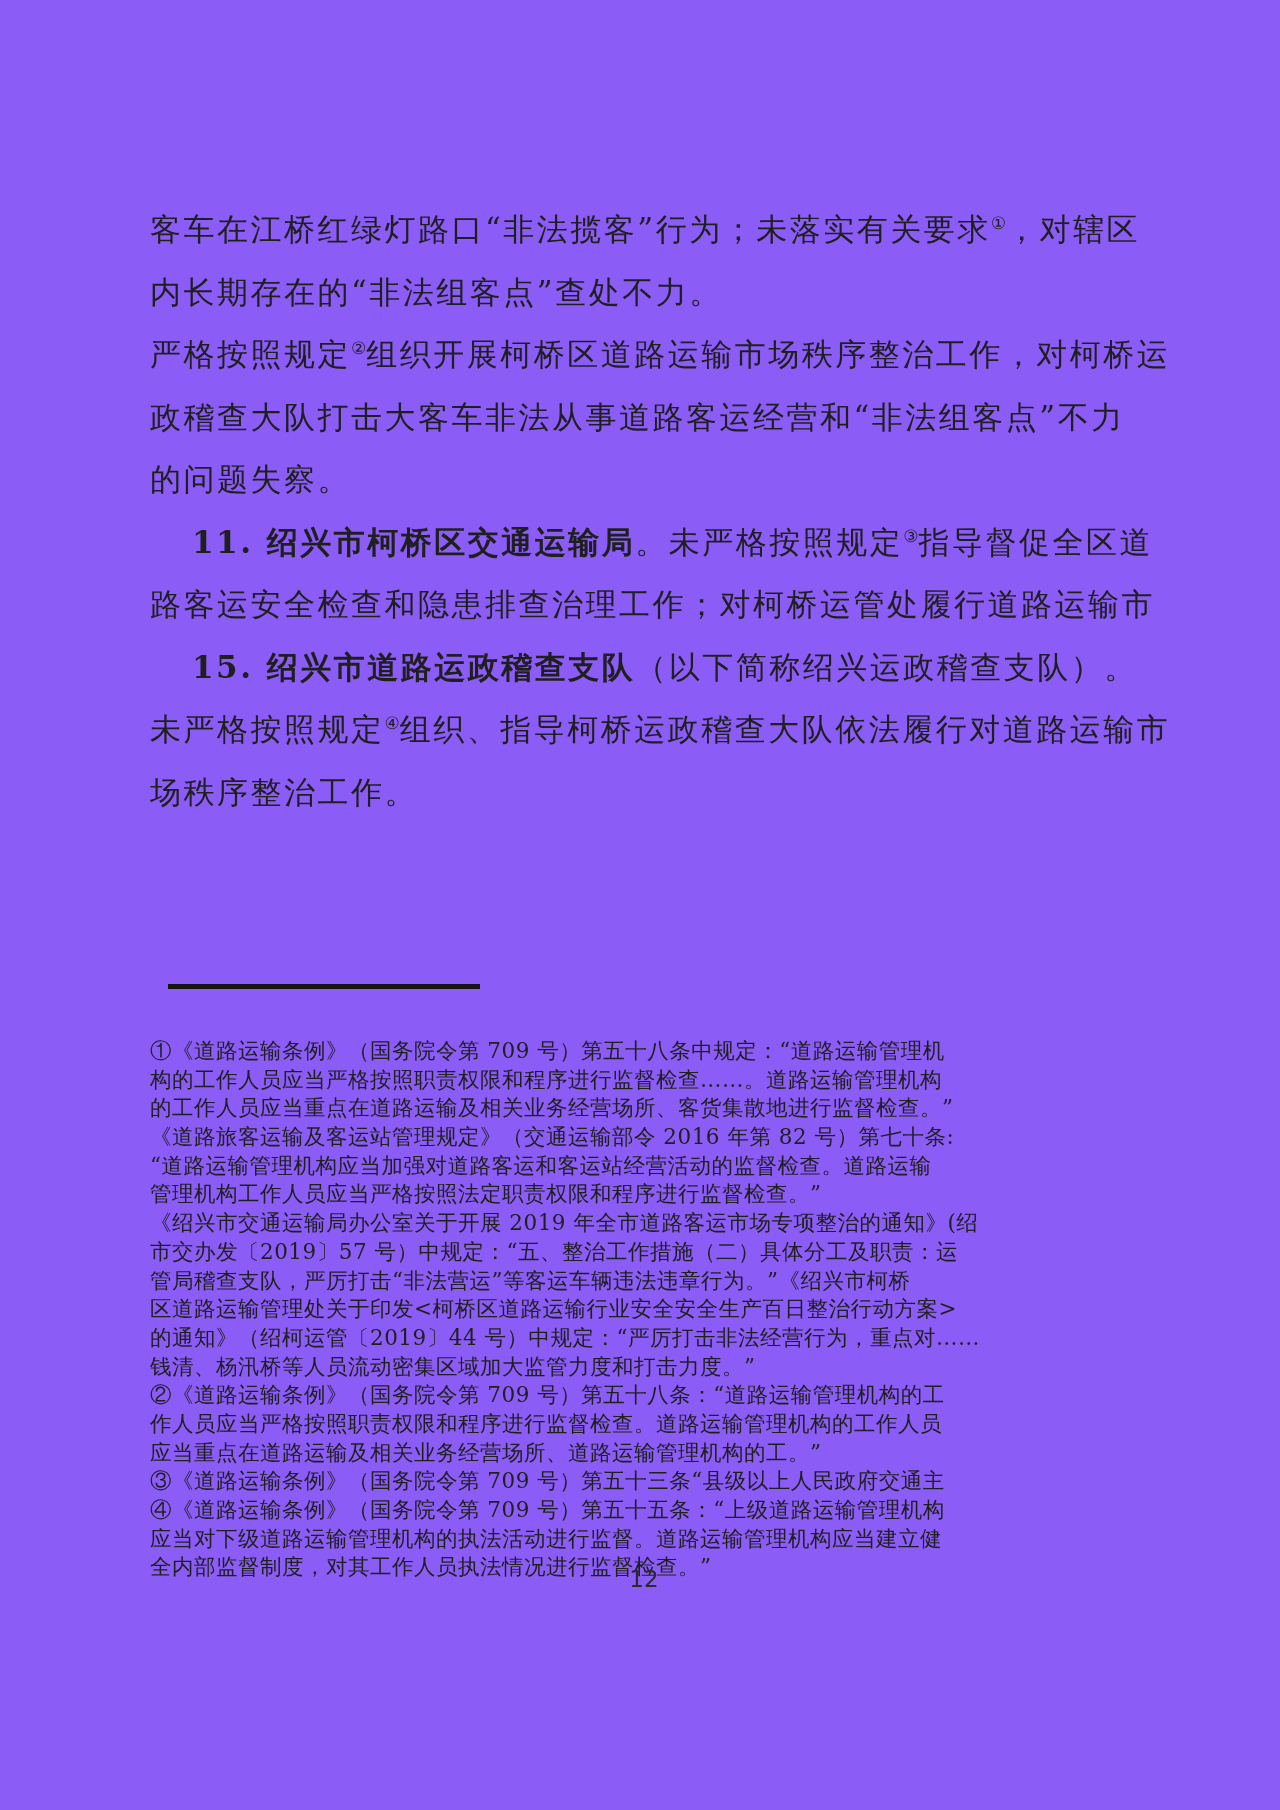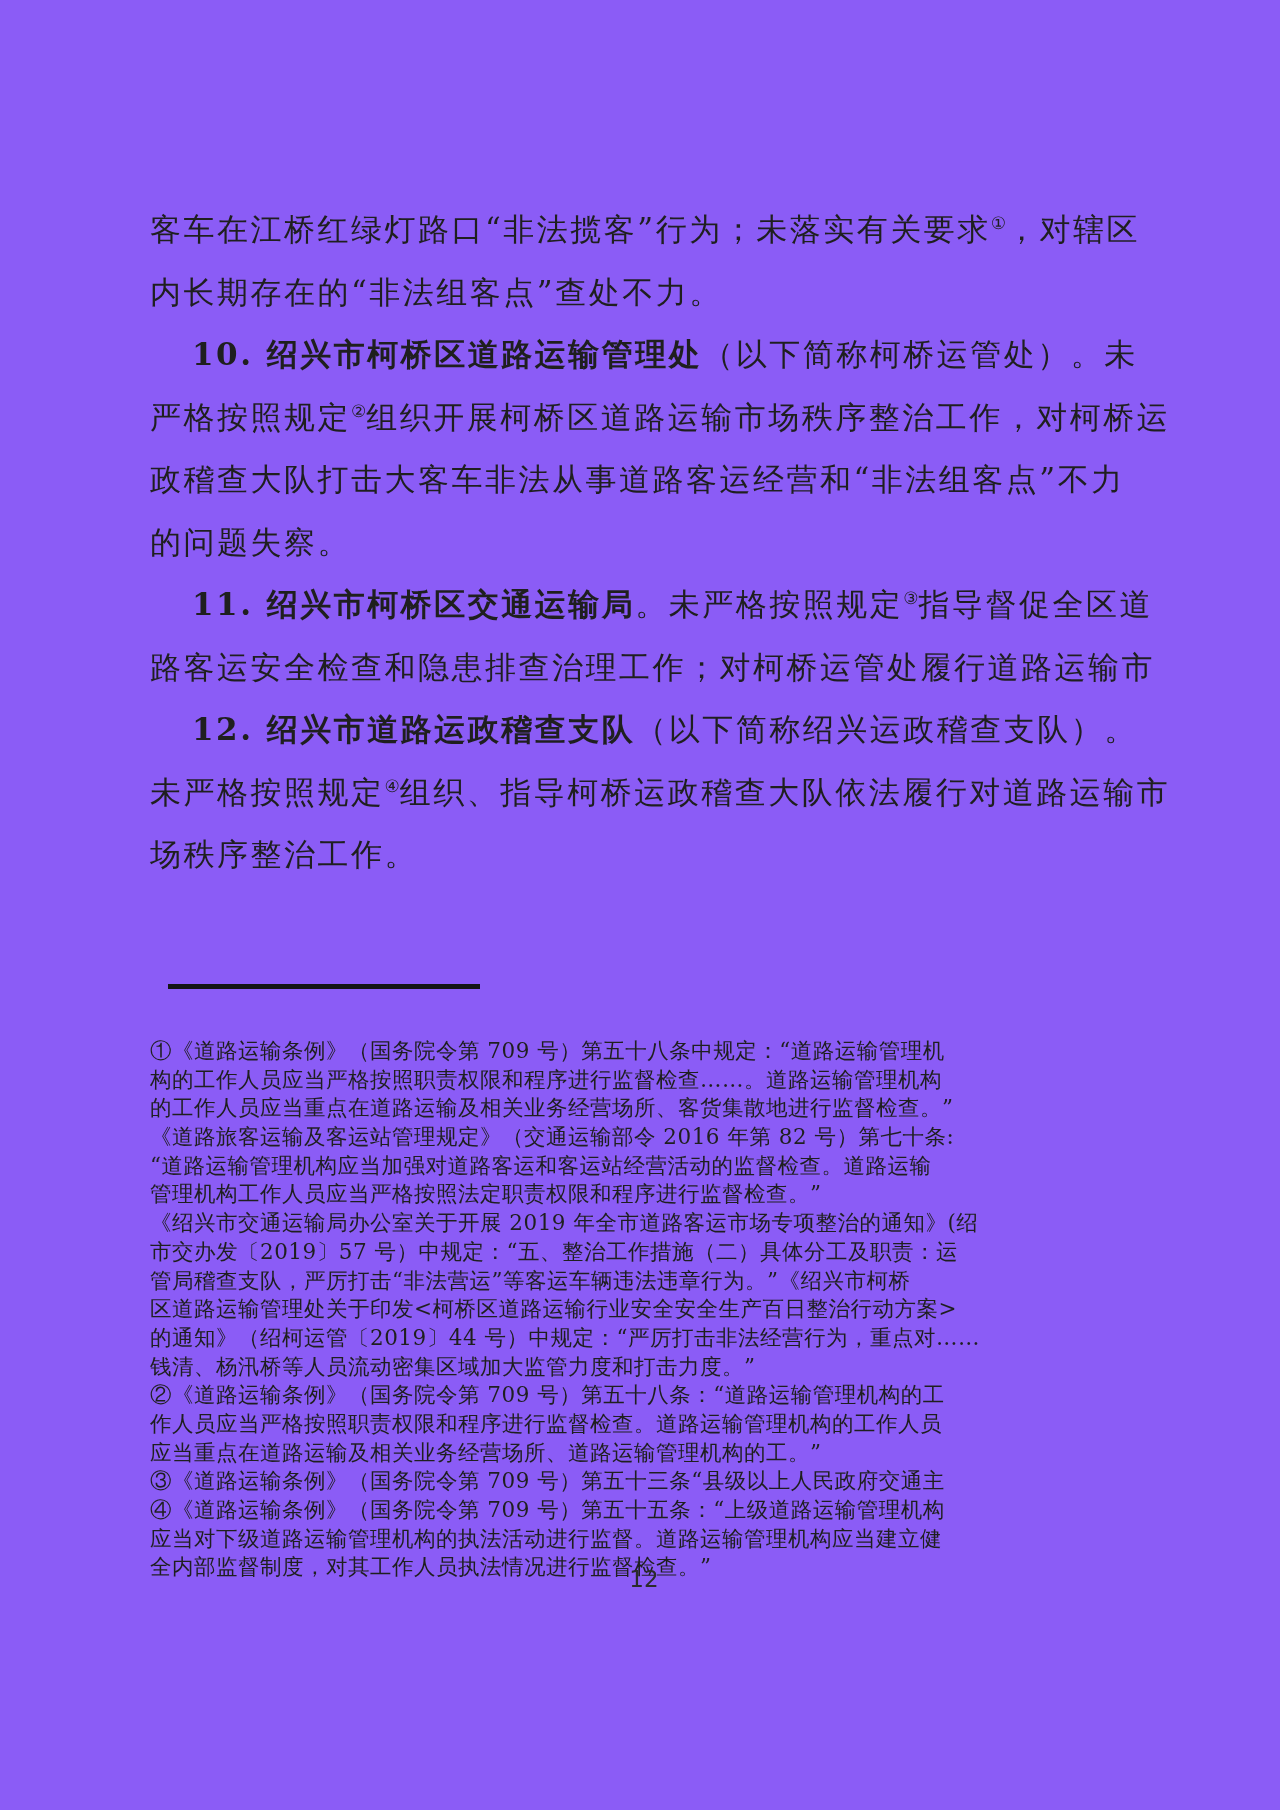--- a/index.html
+++ b/index.html
@@ -73,27 +73,26 @@
     font-family: "DejaVu Sans", "Liberation Sans", sans-serif;
   }
 </style>
 </head>
 <body>
 
 <div class="page">
   <div class="body-text">
       <div class="body-line"><span>客车在江桥红绿灯路口“非法揽客”行为；未落实有关要求</span><sup>①</sup><span>，对辖区</span></div>
       <div class="body-line"><span>内长期存在的“非法组客点”查处不力。</span></div>
-      <div class="body-line indent"><span class="bold">10. 绍兴市柯桥区道路运输管理处</span><span>（以下简称柯桥运管处）。未</span></div>
       <div class="body-line"><span>严格按照规定</span><sup>②</sup><span>组织开展柯桥区道路运输市场秩序整治工作，对柯桥运</span></div>
       <div class="body-line"><span>政稽查大队打击大客车非法从事道路客运经营和“非法组客点”不力</span></div>
       <div class="body-line"><span>的问题失察。</span></div>
       <div class="body-line indent"><span class="bold">11. 绍兴市柯桥区交通运输局</span><span>。未严格按照规定</span><sup>③</sup><span>指导督促全区道</span></div>
       <div class="body-line"><span>路客运安全检查和隐患排查治理工作；对柯桥运管处履行道路运输市</span></div>
-      <div class="body-line indent"><span class="bold">12. 绍兴市道路运政稽查支队</span><span>（以下简称绍兴运政稽查支队）。</span></div>
+      <div class="body-line indent"><span class="bold">15. 绍兴市道路运政稽查支队</span><span>（以下简称绍兴运政稽查支队）。</span></div>
       <div class="body-line"><span>未严格按照规定</span><sup>④</sup><span>组织、指导柯桥运政稽查大队依法履行对道路运输市</span></div>
       <div class="body-line"><span>场秩序整治工作。</span></div>
     </div>
   <div class="footnote-separator"></div>
   <div class="footnotes">
       <div class="footnote-line">①《道路运输条例》（国务院令第 709 号）第五十八条中规定：“道路运输管理机</div>
       <div class="footnote-line">构的工作人员应当严格按照职责权限和程序进行监督检查……。道路运输管理机构</div>
       <div class="footnote-line">的工作人员应当重点在道路运输及相关业务经营场所、客货集散地进行监督检查。”</div>
       <div class="footnote-line">《道路旅客运输及客运站管理规定》（交通运输部令 2016 年第 82 号）第七十条:</div>
       <div class="footnote-line">“道路运输管理机构应当加强对道路客运和客运站经营活动的监督检查。道路运输</div>

